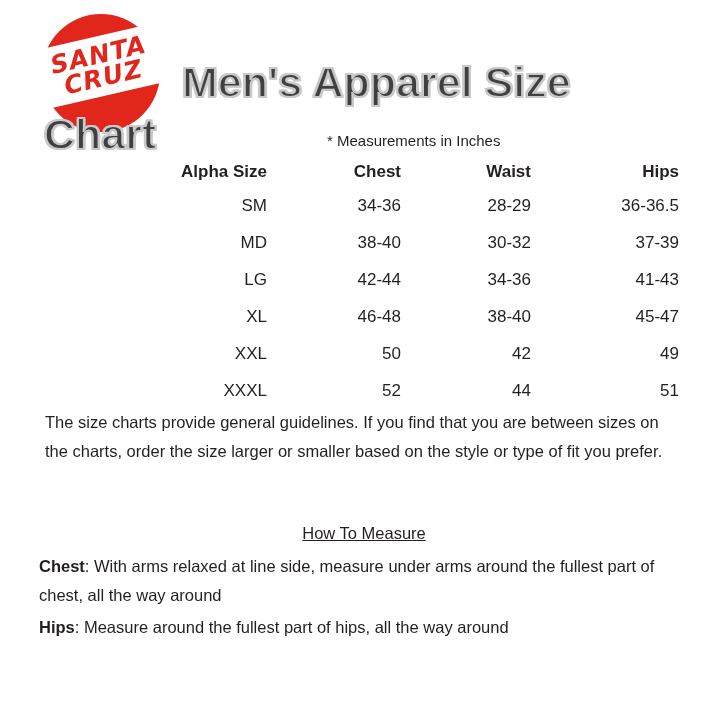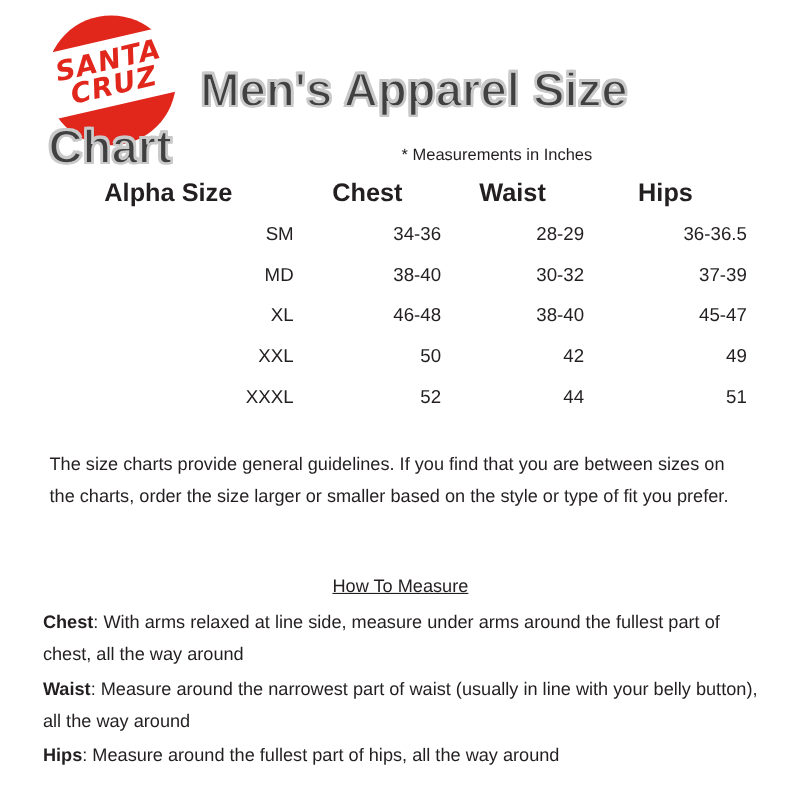--- a/index.html
+++ b/index.html
@@ -93,34 +93,33 @@
     text-indent: 138px;
     letter-spacing: 0px;
   }
 
   .measure-note {
     position: absolute;
     left: 327px;
     top: 132px;
     font-size: 15px;
     color: #231f20;
-    margin-left: 38px;
   }
 
   
   .size-table {
     position: absolute;
     left: 39px;
     top: 162px;
     width: 640px;
     border-collapse: collapse;
   }
   .size-table th {
-    text-align: center;
-    font-size: 23px;
+    text-align: right;
+    font-size: 17px;
     font-weight: bold;
     padding: 0 0 14px 0;
     color: #231f20;
   }
   .size-table td {
     text-align: right;
     font-size: 17px;
     font-weight: normal;
     padding: 0 0 17px 0;
     color: #231f20;
@@ -197,20 +196,26 @@
         <td>28-29</td>
         <td>36-36.5</td>
       </tr>
       <tr>
         <td>MD</td>
         <td>38-40</td>
         <td>30-32</td>
         <td>37-39</td>
       </tr>
       <tr>
+        <td>LG</td>
+        <td>42-44</td>
+        <td>34-36</td>
+        <td>41-43</td>
+      </tr>
+      <tr>
         <td>XL</td>
         <td>46-48</td>
         <td>38-40</td>
         <td>45-47</td>
       </tr>
       <tr>
         <td>XXL</td>
         <td>50</td>
         <td>42</td>
         <td>49</td>
@@ -226,22 +231,19 @@
 
   <div class="guidelines">The size charts provide general guidelines. If you find that you are between sizes on the charts, order the size larger or smaller based on the style or type of fit you prefer.</div>
 
   <div class="howto">
     <div class="howto-title">How To Measure</div>
 
     <div class="howto-item">
       <b>Chest</b><span>: With arms relaxed at line side, measure under arms around the fullest part of chest, all the way around</span>
     </div>
 
-    <div class="howto-item">
-      <b>Waist</b><span>: Measure around the narrowest part of waist (usually in line with your belly button), all the way around</span>
-    </div>
 
     <div class="howto-item">
       <b>Hips</b><span>: Measure around the fullest part of hips, all the way around</span>
     </div>
   </div>
 
 </div>
 
 </body></html>

